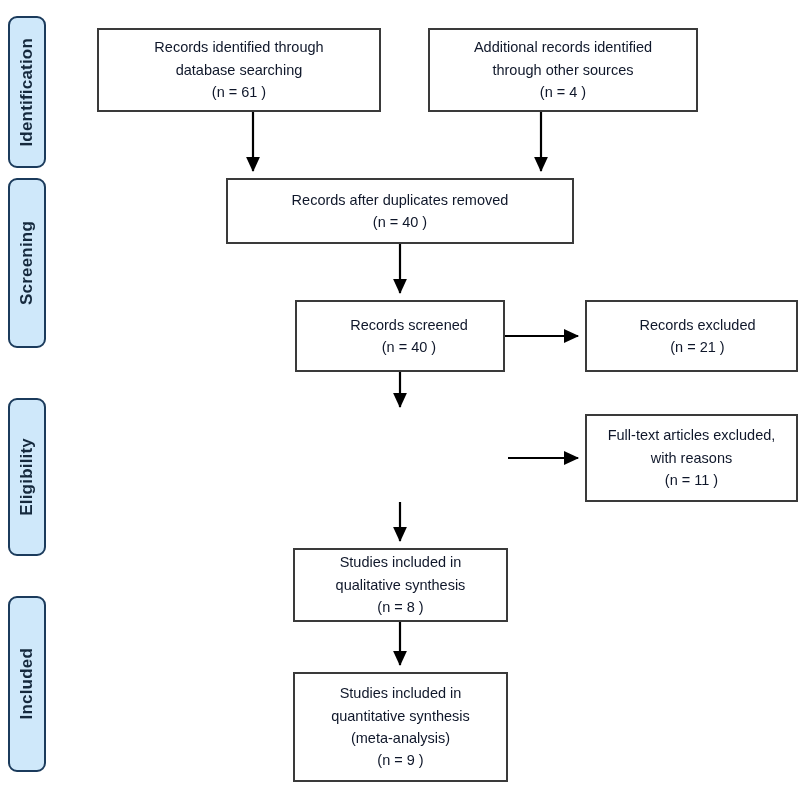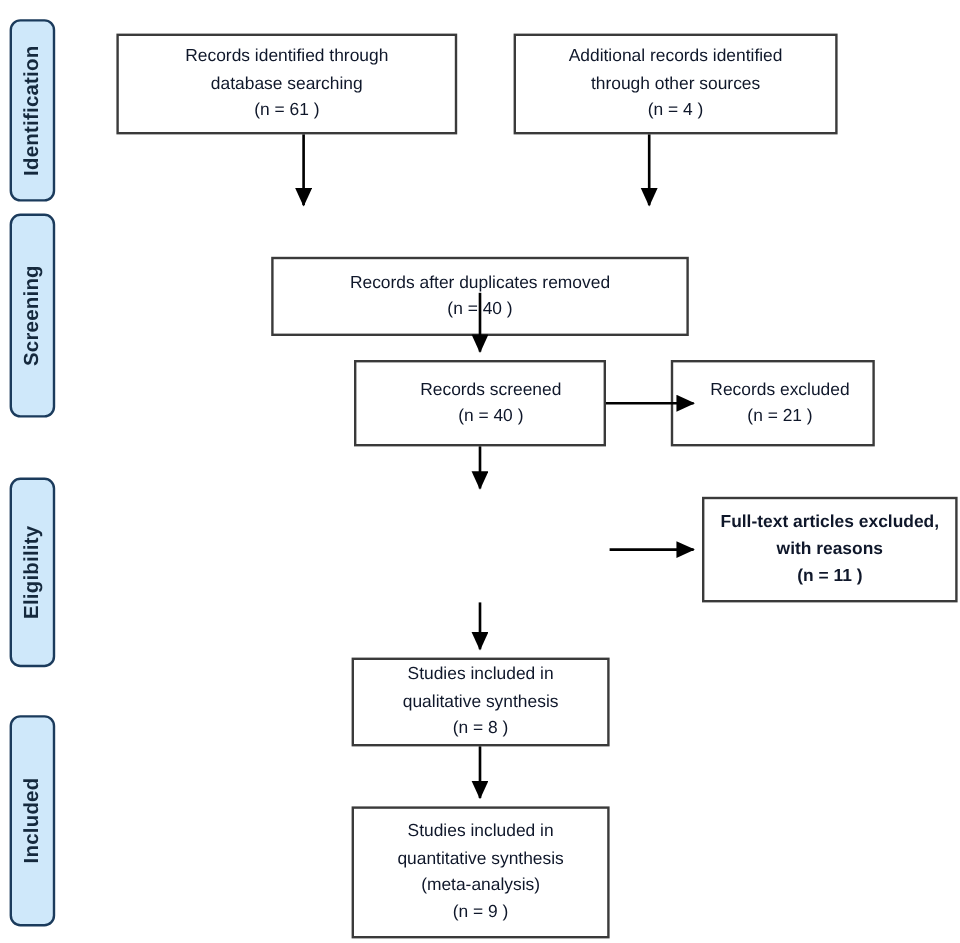--- a/index.html
+++ b/index.html
@@ -96,37 +96,37 @@
 database searching
 (n = 61 )</span>
   </div>
 
   <div class="flow-box" style="left:428px; top:28px; width:270px; height:84px;">
     <span class="box-text">Additional records identified
 through other sources
 (n = 4 )</span>
   </div>
 
-  <div class="flow-box" style="left:226px; top:178px; width:348px; height:66px;margin-top:36px;">
+  <div class="flow-box" style="left:226px; top:178px; width:348px; height:66px;">
     <span class="box-text">Records after duplicates removed
 (n = 40 )</span>
   </div>
 
   <div class="flow-box" style="left:295px; top:300px; width:210px; height:72px;padding-left:26px;">
     <span class="box-text">Records screened
 (n = 40 )</span>
   </div>
 
-  <div class="flow-box" style="left:559px; top:300px; width:170px; height:72px;padding-left:20px;">
+  <div class="flow-box" style="left:585px; top:300px; width:213px; height:72px;padding-left:20px;">
     <span class="box-text">Records excluded
 (n = 21  )</span>
   </div>
 
 
-  <div class="flow-box" style="left:585px; top:414px; width:213px; height:88px;font-weight:bold;">
+  <div class="flow-box" style="left:585px; top:414px; width:213px; height:88px;">
     <span class="box-text">Full-text articles excluded,
 with reasons
 (n = 11  )</span>
   </div>
 
   <div class="flow-box" style="left:293px; top:548px; width:215px; height:74px;">
     <span class="box-text">Studies included in
 qualitative synthesis
 (n = 8 )</span>
   </div>

